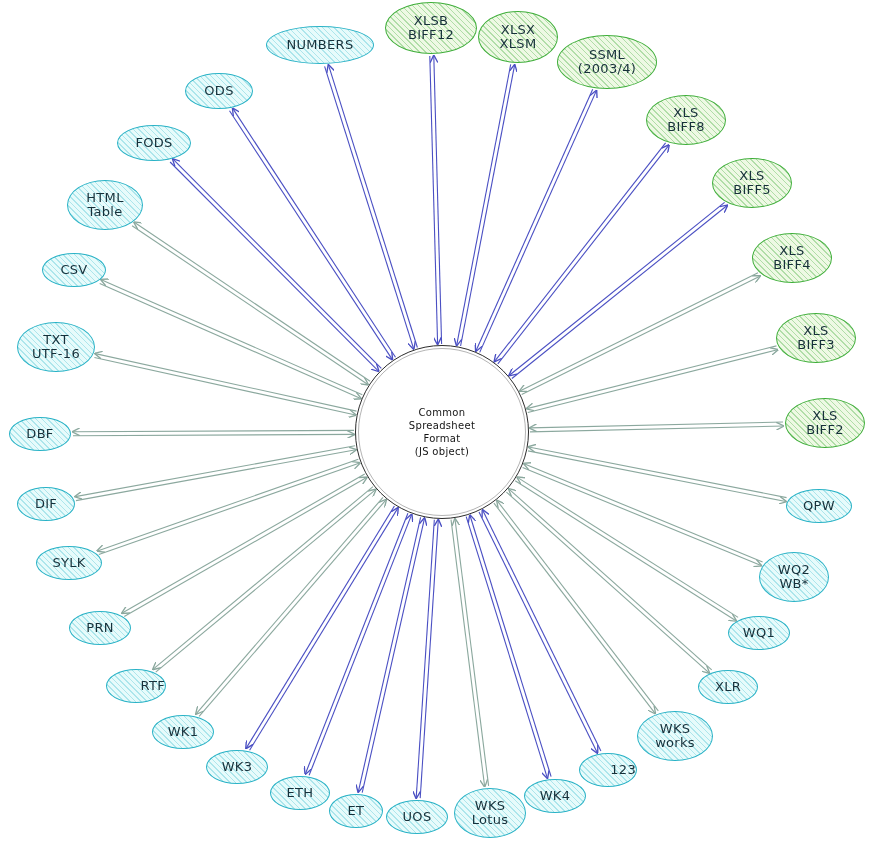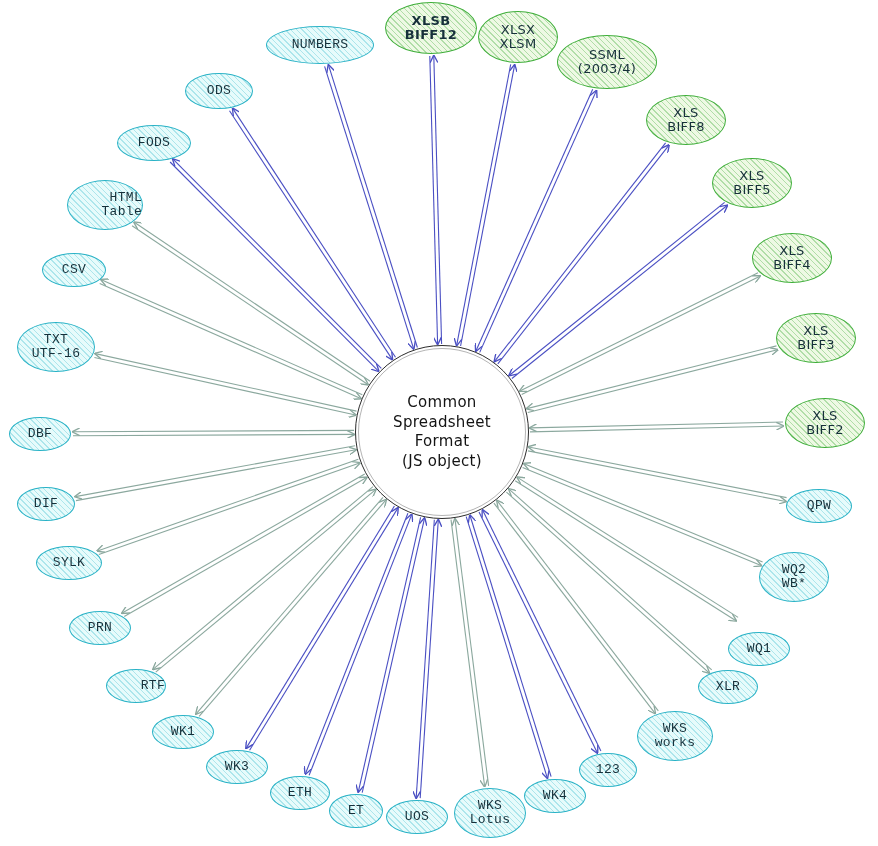--- a/index.html
+++ b/index.html
@@ -18,38 +18,37 @@
     text-align:center;
     font-size:13px;line-height:1.1;
     color:#16303a;
     letter-spacing:.3px;
     box-sizing:border-box;
   }
   .node.cyan{
     border:1.4px solid var(--cyan-border);
     background-color:var(--cyan-fill);
     background-image:repeating-linear-gradient(45deg, var(--cyan-hatch) 0 1px, transparent 1px 4px);
-    font-family:Liberation Mono, monospace;
   }
   .node.green{
     border:1.4px solid var(--green-border);
     background-color:var(--green-fill);
     background-image:repeating-linear-gradient(45deg, var(--green-hatch) 0 1px, transparent 1px 4px);
   }
   .nl{white-space:nowrap;}
   .center-node{
     position:absolute;
     border-radius:50%;
     border:1.6px solid var(--center-border);
     outline:1px solid rgba(40,40,40,.35);
     outline-offset:-4px;
     background:#ffffff;
     display:flex;flex-direction:column;align-items:center;justify-content:center;
     text-align:center;
-    font-size:15px;line-height:1.3;
+    font-size:10px;line-height:1.3;
     color:#141414;
     letter-spacing:.3px;
     box-sizing:border-box;
     z-index:2;
   }
 </style>
 </head>
 <body>
 
 <div class="stage">
@@ -191,21 +190,21 @@
           <line x1="434.3" y1="519.7" x2="416.2" y2="797.9" stroke="#4a4fc3" stroke-width="1.1" marker-end="url(#arr-blue)"></line>
           <line x1="420.2" y1="798.1" x2="438.3" y2="519.9" stroke="#4a4fc3" stroke-width="1.1" marker-end="url(#arr-blue)"></line>
         </g>
       </g>
   </svg>
 
   <div id="nodes">
       <div class="node cyan" style="left: 266px; top: 26px; width: 108px; height: 38px;">
         <div class="nl">NUMBERS</div>
       </div>
-      <div class="node green" style="left: 385px; top: 2px; width: 92px; height: 52px; font-weight: bold;">
+      <div class="node green" style="left: 385px; top: 2px; width: 92px; height: 52px;">
         <div class="nl">XLSB</div>
         <div class="nl">BIFF12</div>
       </div>
       <div class="node green" style="left: 478px; top: 11px; width: 80px; height: 52px;">
         <div class="nl">XLSX</div>
         <div class="nl">XLSM</div>
       </div>
       <div class="node green" style="left: 557px; top: 35px; width: 100px; height: 54px;">
         <div class="nl">SSML</div>
         <div class="nl">(2003/4)</div>
@@ -217,21 +216,21 @@
         <div class="nl">XLS</div>
         <div class="nl">BIFF8</div>
       </div>
       <div class="node cyan" style="left: 117px; top: 125px; width: 74px; height: 36px; text-align: right;">
         <div class="nl">FODS</div>
       </div>
       <div class="node green" style="left: 712px; top: 158px; width: 80px; height: 50px;">
         <div class="nl">XLS</div>
         <div class="nl">BIFF5</div>
       </div>
-      <div class="node cyan" style="left: 67px; top: 180px; width: 76px; height: 50px; align-items: flex-end;">
+      <div class="node cyan" style="left: 67px; top: 180px; width: 76px; height: 50px;">
         <div class="nl">HTML</div>
         <div class="nl">Table</div>
       </div>
       <div class="node green" style="left: 752px; top: 233px; width: 80px; height: 50px;">
         <div class="nl">XLS</div>
         <div class="nl">BIFF4</div>
       </div>
       <div class="node cyan" style="left: 42px; top: 253px; width: 64px; height: 34px;">
         <div class="nl">CSV</div>
       </div>
@@ -256,40 +255,40 @@
       <div class="node cyan" style="left: 17px; top: 487px; width: 58px; height: 34px;">
         <div class="nl">DIF</div>
       </div>
       <div class="node cyan" style="left: 759px; top: 552px; width: 70px; height: 50px;">
         <div class="nl">WQ2</div>
         <div class="nl">WB*</div>
       </div>
       <div class="node cyan" style="left: 36px; top: 546px; width: 66px; height: 34px;">
         <div class="nl">SYLK</div>
       </div>
-      <div class="node cyan" style="left: 728px; top: 632px; width: 62px; height: 34px;">
+      <div class="node cyan" style="left: 728px; top: 616px; width: 62px; height: 34px;">
         <div class="nl">WQ1</div>
       </div>
       <div class="node cyan" style="left: 69px; top: 611px; width: 62px; height: 34px;">
         <div class="nl">PRN</div>
       </div>
       <div class="node cyan" style="left: 698px; top: 670px; width: 60px; height: 34px;">
         <div class="nl">XLR</div>
       </div>
       <div class="node cyan" style="left: 106px; top: 669px; width: 60px; height: 34px; align-items: flex-end;">
         <div class="nl">RTF</div>
       </div>
       <div class="node cyan" style="left: 637px; top: 711px; width: 76px; height: 50px;">
         <div class="nl">WKS</div>
         <div class="nl">works</div>
       </div>
       <div class="node cyan" style="left: 152px; top: 715px; width: 62px; height: 34px;">
         <div class="nl">WK1</div>
       </div>
-      <div class="node cyan" style="left: 579px; top: 753px; width: 58px; height: 34px;">
+      <div class="node cyan" style="left: 579px; top: 753px; width: 58px; height: 34px; align-items: flex-end;">
         <div class="nl">123</div>
       </div>
       <div class="node cyan" style="left: 206px; top: 750px; width: 62px; height: 34px;">
         <div class="nl">WK3</div>
       </div>
       <div class="node cyan" style="left: 524px; top: 779px; width: 62px; height: 34px;">
         <div class="nl">WK4</div>
       </div>
       <div class="node cyan" style="left: 270px; top: 776px; width: 60px; height: 34px;">
         <div class="nl">ETH</div>

